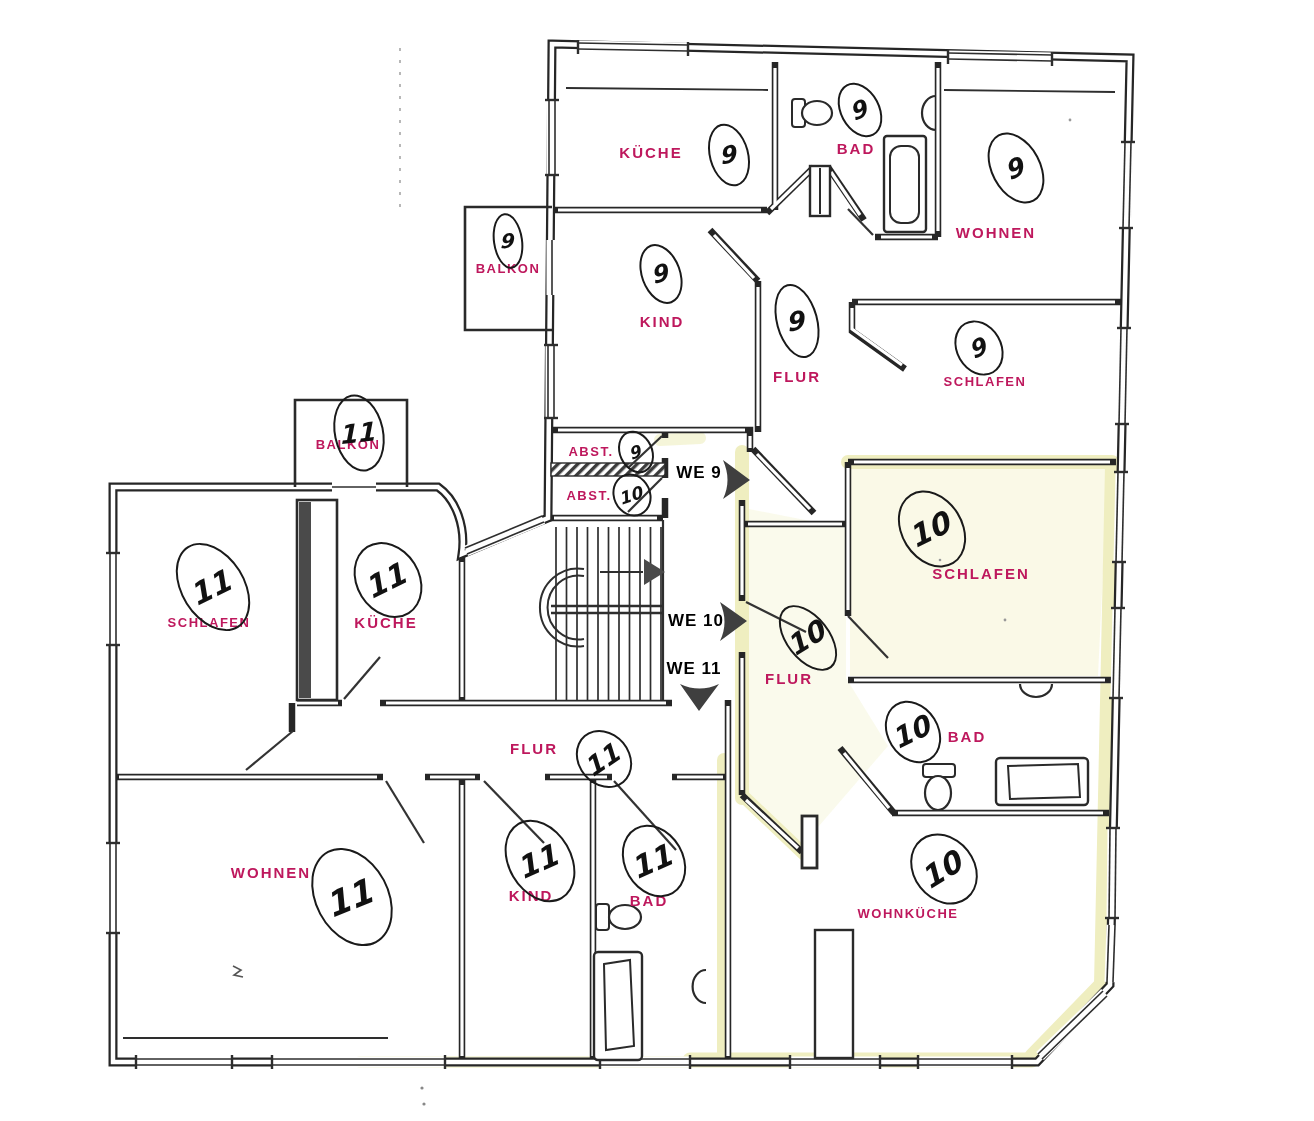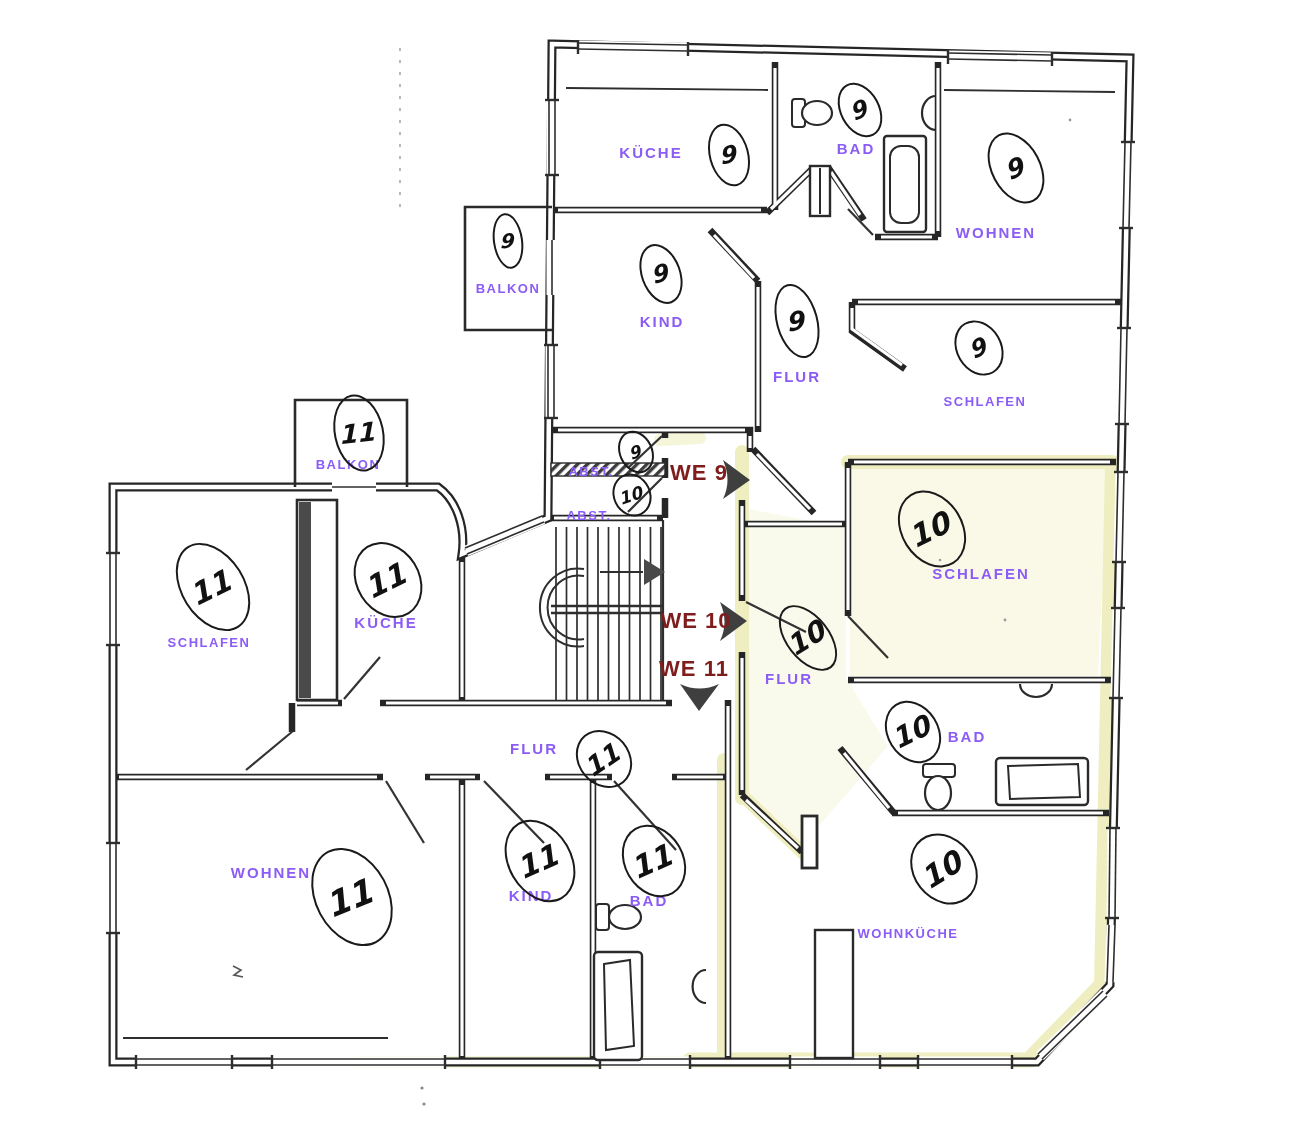--- a/index.html
+++ b/index.html
@@ -1,23 +1,23 @@
 <!DOCTYPE html>
 <html><head>
 <meta charset="utf-8">
 <style>
   html,body{margin:0;padding:0;background:#ffffff;}
   .plan{position:relative;width:1314px;height:1121px;background:#ffffff;overflow:hidden;
         font-family:"Liberation Sans",sans-serif;}
   .plan svg{position:absolute;left:0;top:0;}
   .lbl{position:absolute;transform:translate(-50%,-50%);font-weight:bold;font-size:15px;
-       letter-spacing:2px;color:#8b5cf6;white-space:nowrap;}
-  .lbl.small{font-size:13px;letter-spacing:1.5px;margin-top:20px;}
-  .we{position:absolute;transform:translate(-50%,-50%);font-weight:bold;font-size:22px;
-      letter-spacing:1px;color:#7f1d1d;white-space:nowrap;}
+       letter-spacing:2px;color:#be185d;white-space:nowrap;}
+  .lbl.small{font-size:13px;letter-spacing:1.5px;}
+  .we{position:absolute;transform:translate(-50%,-50%);font-weight:bold;font-size:17px;
+      letter-spacing:1px;color:#000000;white-space:nowrap;}
   .oval{position:absolute;border:2.6px solid #1a1a1a;border-radius:50%;
         display:flex;align-items:center;justify-content:center;background:transparent;}
   .oval i{font-style:italic;font-weight:bold;color:#111;
           font-family:"DejaVu Sans",sans-serif;transform:rotate(6deg) skewX(-6deg);line-height:1;}
 </style>
 </head>
 <body>
 
 <div class="plan">
 

